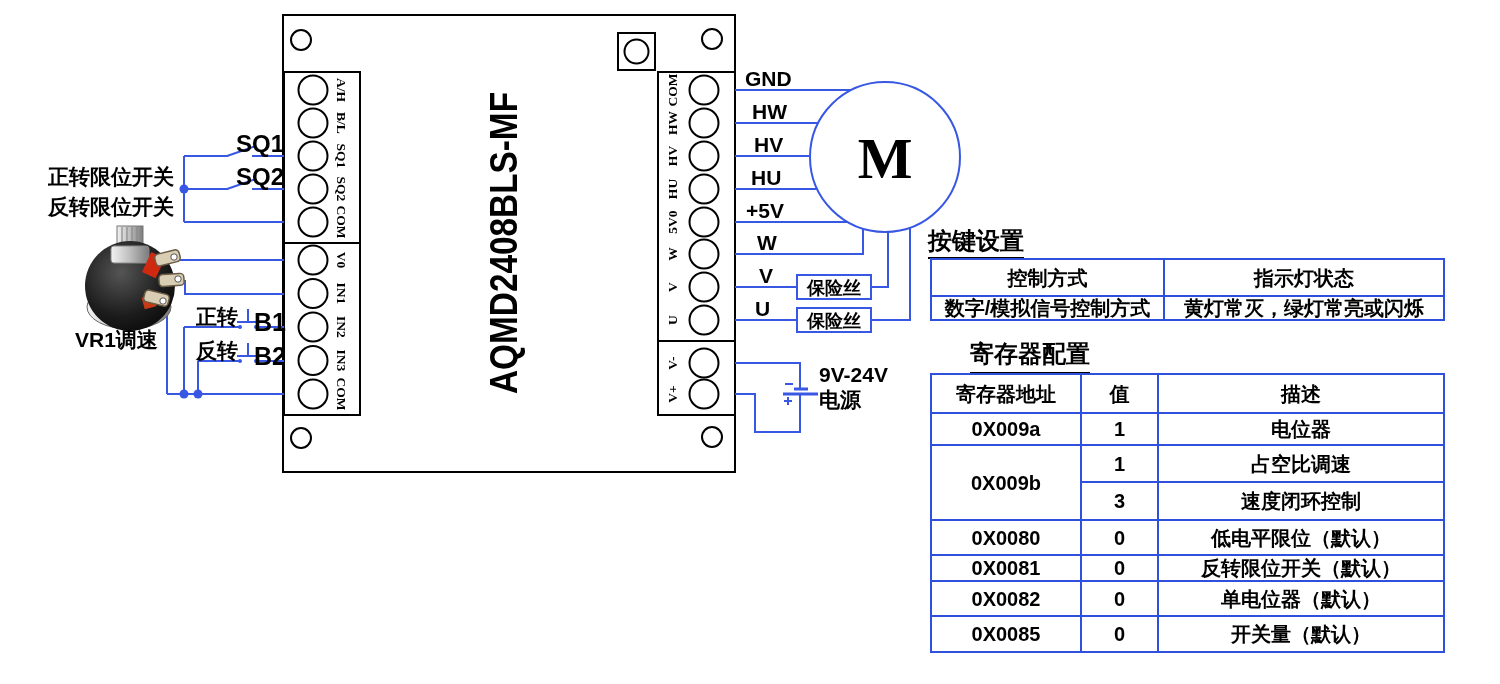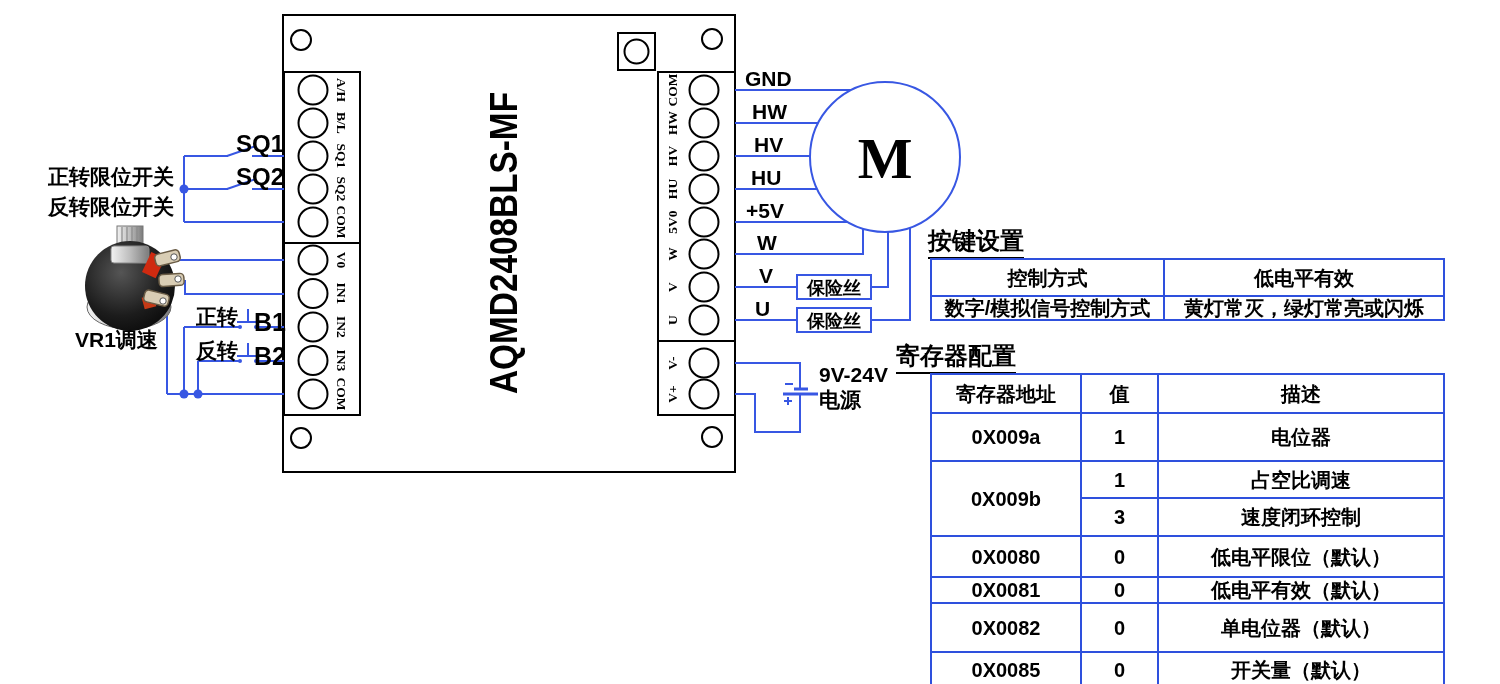--- a/index.html
+++ b/index.html
@@ -14,21 +14,21 @@
   .lblCN{font:bold 21px "Liberation Sans",sans-serif; fill:#000;}
   .lblSQ{font:bold 24px "Liberation Sans",sans-serif; fill:#000;}
   .lblB {font:bold 25px "Liberation Sans",sans-serif; fill:#000;}
   .fuse {font:bold 18px "Liberation Sans",sans-serif; fill:#000;}
   .mlbl {font:bold 58px "Liberation Serif",serif; fill:#000;}
 
   
   .table-title{position:absolute;color:#000;font-weight:bold;font-size:24px;line-height:1.15;
                border-bottom:2.5px solid #000;padding-bottom:2px;white-space:nowrap;}
   .t1{left:928px;top:227px;}
-  .t2{left:896px;top:342px;}
+  .t2{left:970px;top:342px;font-family:Liberation Mono, monospace;}
   table.tbl{position:absolute;border-collapse:collapse;table-layout:fixed;background:#fff;}
   table.tbl td{border:2px solid #2e50dd;text-align:center;vertical-align:middle;
                color:#000;font-weight:bold;font-size:20px;padding:0;line-height:1.1;
                overflow:hidden;white-space:nowrap;}
 </style>
 </head>
 <body>
 
 <div class="stage">
 
@@ -228,21 +228,21 @@
 
 <div class="table-title t1">按键设置</div>
 <table class="tbl" style="left:930px;top:258px;">
   <colgroup>
         <col style="width:233px">
         <col style="width:280px">
       </colgroup>
   <tbody>
     <tr style="height:37px">
       <td>控制方式</td>
-      <td>低电平有效</td>
+      <td>指示灯状态</td>
     </tr>
     <tr style="height:20px">
       <td>数字/模拟信号控制方式</td>
       <td>黄灯常灭，绿灯常亮或闪烁</td>
     </tr>
   </tbody>
 </table>
 
 <div class="table-title t2">寄存器配置</div>
 <table class="tbl" style="left:930px;top:373px;">
@@ -250,45 +250,45 @@
         <col style="width:150px">
         <col style="width:77px">
         <col style="width:286px">
       </colgroup>
   <tbody>
     <tr style="height:39px">
       <td>寄存器地址</td>
       <td>值</td>
       <td>描述</td>
     </tr>
-    <tr style="height:48px">
+    <tr style="height:32px">
       <td>0X009a</td>
       <td>1</td>
       <td>电位器</td>
     </tr>
     <tr style="height:37px">
       <td rowspan="2">0X009b</td>
       <td>1</td>
       <td>占空比调速</td>
     </tr>
     <tr style="height:38px">
       <td>3</td>
       <td>速度闭环控制</td>
     </tr>
-    <tr style="height:41px">
+    <tr style="height:35px">
       <td>0X0080</td>
       <td>0</td>
       <td>低电平限位（默认）</td>
     </tr>
     <tr style="height:26px">
       <td>0X0081</td>
       <td>0</td>
-      <td>低电平有效（默认）</td>
-    </tr>
-    <tr style="height:49px">
+      <td>反转限位开关（默认）</td>
+    </tr>
+    <tr style="height:35px">
       <td>0X0082</td>
       <td>0</td>
       <td>单电位器（默认）</td>
     </tr>
     <tr style="height:36px">
       <td>0X0085</td>
       <td>0</td>
       <td>开关量（默认）</td>
     </tr>
   </tbody>

